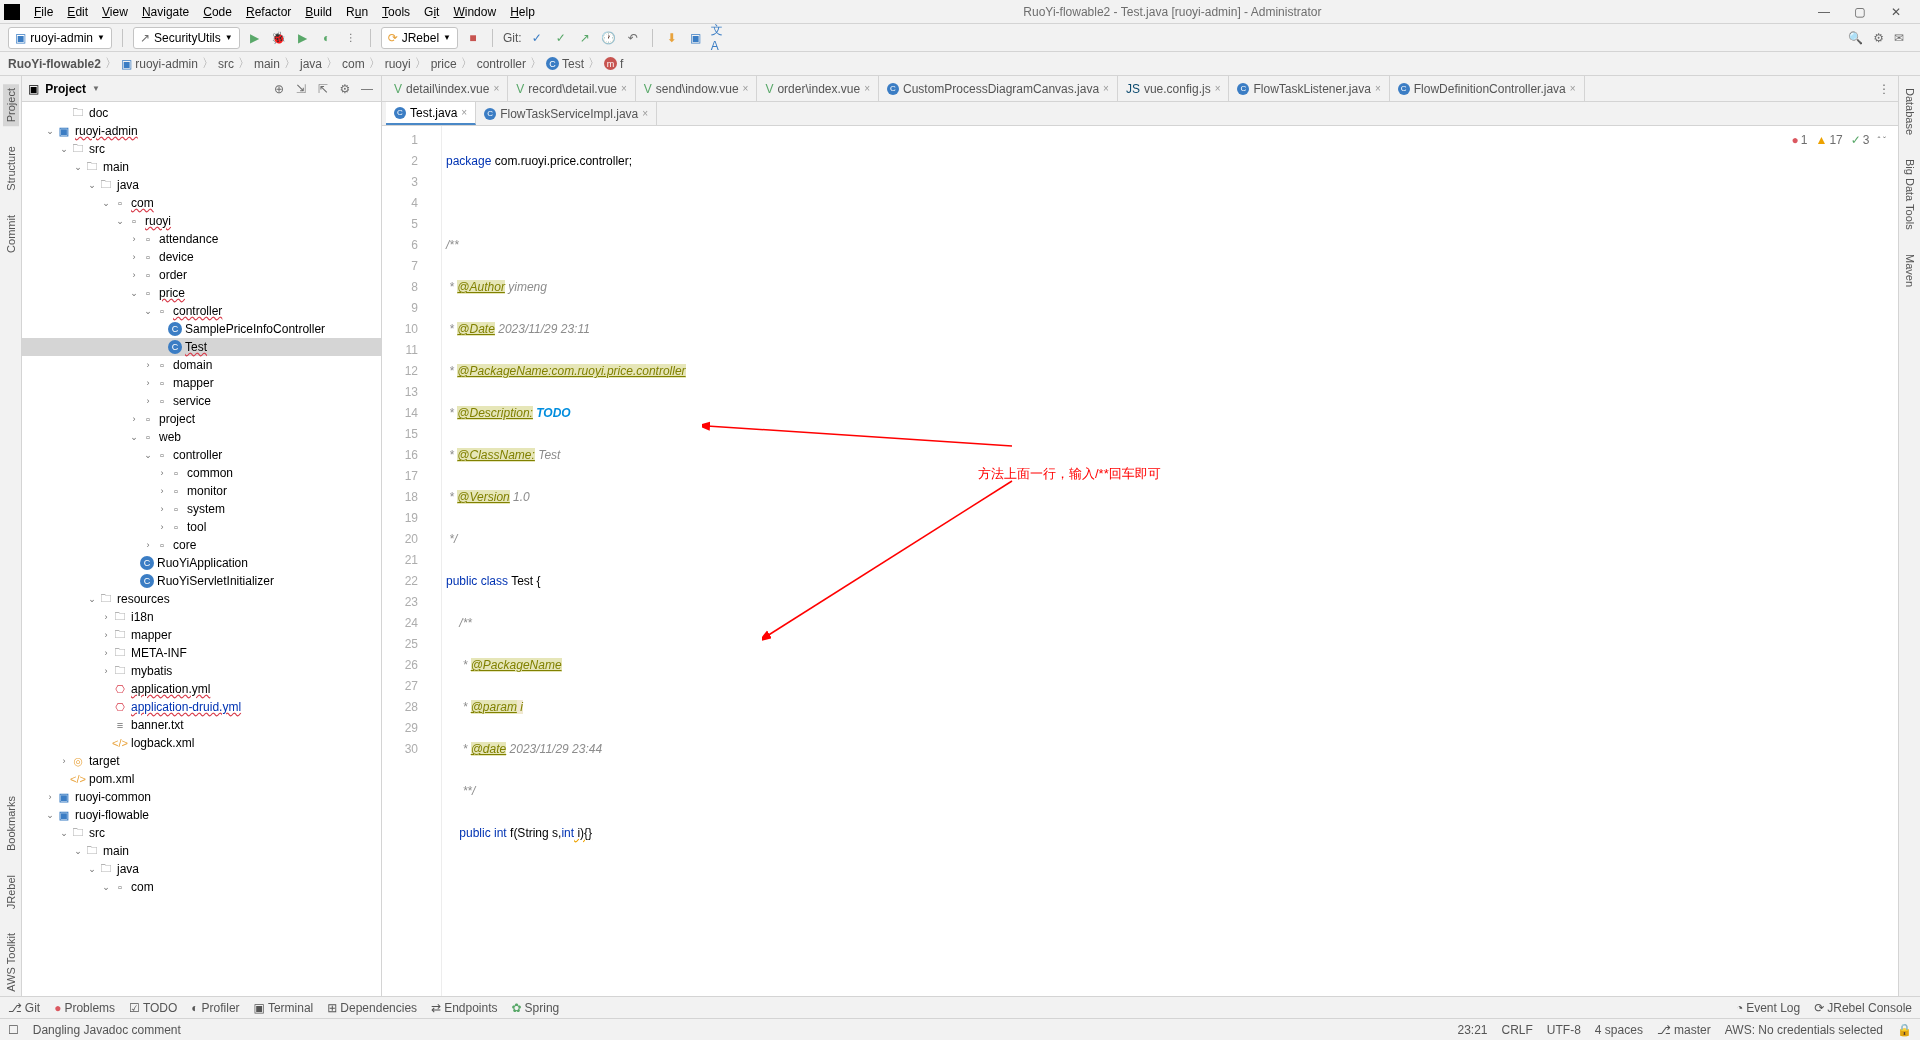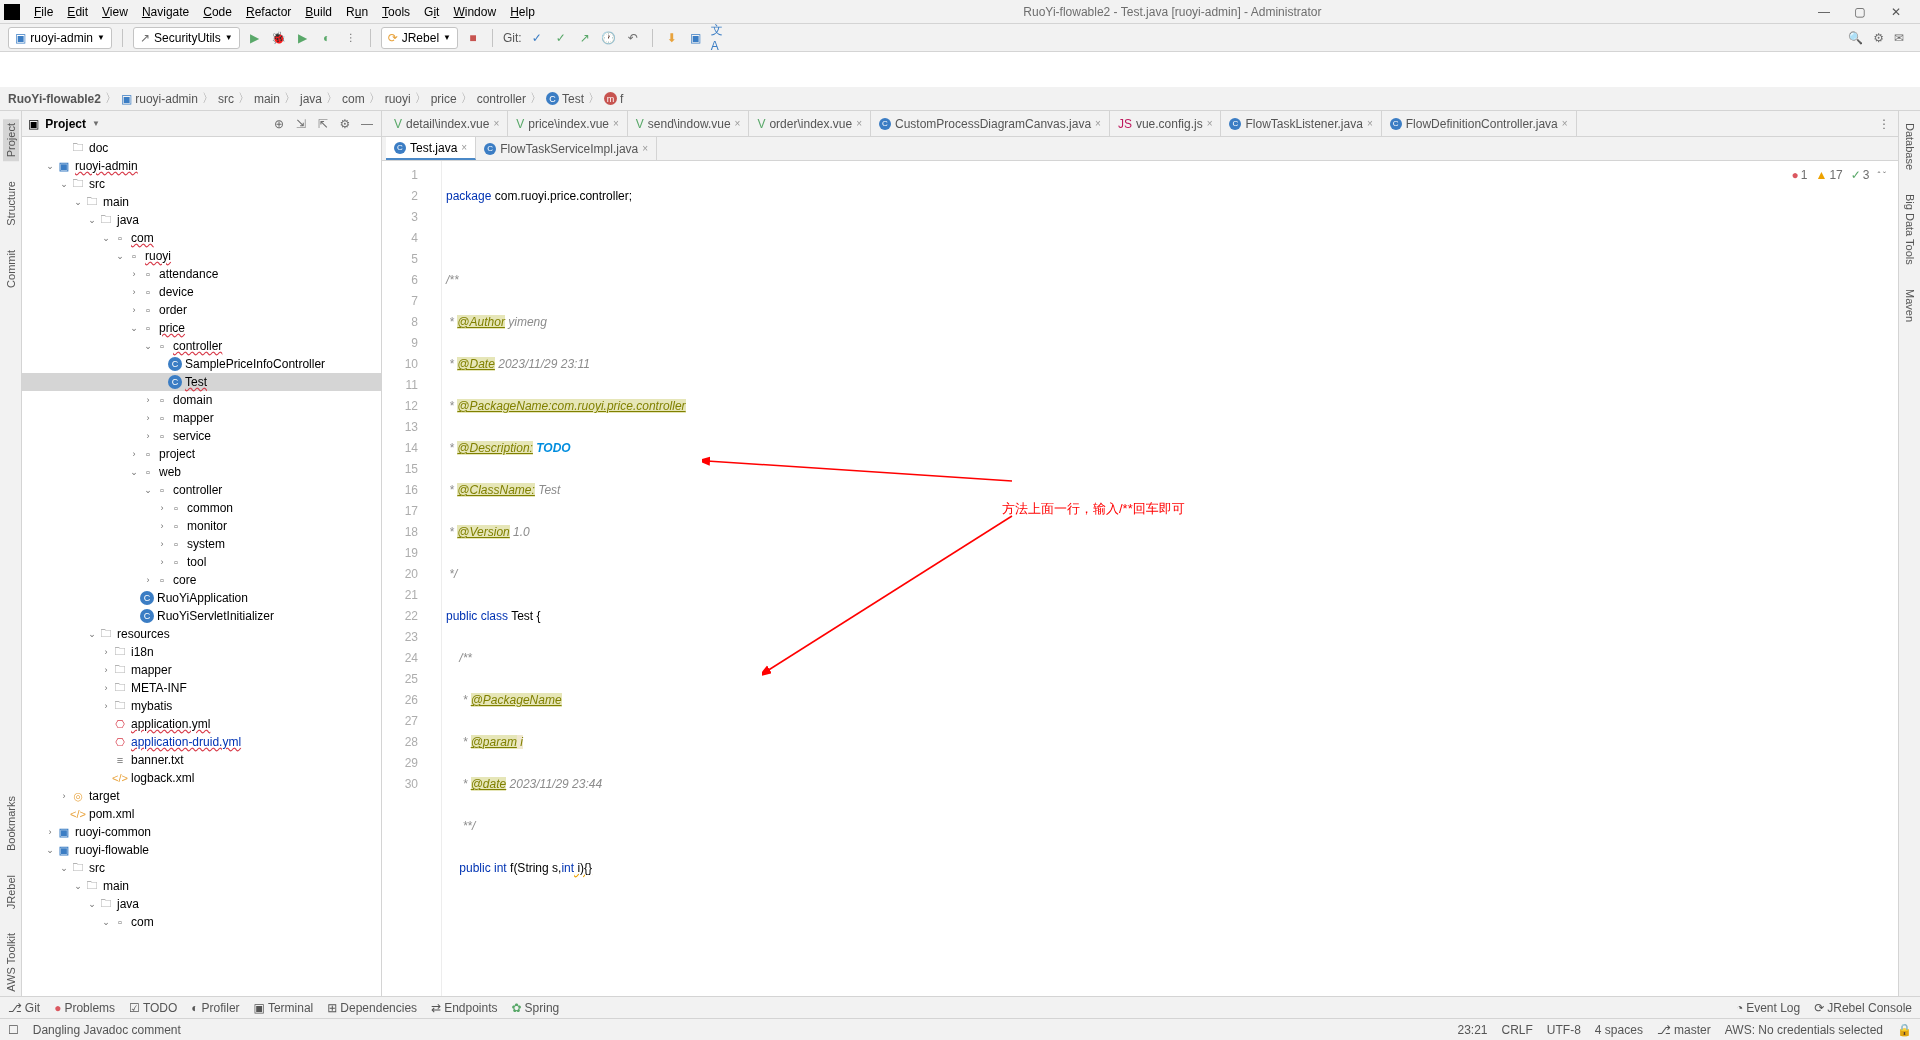--- a/index.html
+++ b/index.html
@@ -20,21 +20,21 @@
 .toolbar { display: flex; align-items: center; height: 28px; background: #f2f2f2; border-bottom: 1px solid #d4d4d4; padding: 0 8px; gap: 6px; }
 .toolbar .combo { display: flex; align-items: center; border: 1px solid #c4c4c4; border-radius: 3px; background: #fff; height: 22px; padding: 0 6px; gap: 4px; }
 .toolbar .sep { width: 1px; height: 18px; background: #c4c4c4; margin: 0 4px; }
 .toolbar .tbtn { width: 18px; height: 18px; border-radius: 2px; display:flex; align-items:center; justify-content:center; cursor:pointer; }
 .iconplay { color: #59a869; }
 .iconbug { color: #59a869; }
 .iconstop { color: #c75450; }
 .tool-right { margin-left: auto; display: flex; gap: 10px; padding-right:8px; color:#6e6e6e; }
 
 
-.breadcrumb { display: flex; align-items: center; height: 24px; background: #f2f2f2; border-bottom: 1px solid #d4d4d4; padding: 0 8px; gap: 4px; color: #555; margin-top: 35px; }
+.breadcrumb { display: flex; align-items: center; height: 24px; background: #f2f2f2; border-bottom: 1px solid #d4d4d4; padding: 0 8px; gap: 4px; color: #555; }
 .breadcrumb .crumb { display:flex; align-items:center; gap:3px; }
 .breadcrumb .sep { color: #999; }
 
 
 .main { flex: 1; display: flex; min-height: 0; }
 
 
 .lstrip { width: 22px; background: #f2f2f2; border-right: 1px solid #d4d4d4; display: flex; flex-direction: column; align-items: center; padding-top: 8px; gap: 16px; }
 .lstrip .vtab { writing-mode: vertical-rl; transform: rotate(180deg); color: #555; cursor: pointer; padding: 4px 2px; font-size:11px; }
 
@@ -455,40 +455,40 @@
 
     <div class="editor-wrap">
       <div class="tabrow" id="tabsTop">
       <div class="tab">
             <span style="color:#59a869;">V</span>
             <span>detail\index.vue</span>
             <span class="close">×</span>
           </div>
           <div class="tab">
             <span style="color:#59a869;">V</span>
-            <span>price\index.vue</span>
+            <span>record\detail.vue</span>
             <span class="close">×</span>
           </div>
           <div class="tab">
             <span style="color:#59a869;">V</span>
             <span>send\indow.vue</span>
             <span class="close">×</span>
           </div>
           <div class="tab">
             <span style="color:#59a869;">V</span>
             <span>order\index.vue</span>
             <span class="close">×</span>
           </div>
           <div class="tab">
             <span style="background:#3b7dc4;color:#fff;border-radius:50%;width:12px;height:12px;display:inline-flex;align-items:center;justify-content:center;font-size:8px;">C</span>
             <span>CustomProcessDiagramCanvas.java</span>
             <span class="close">×</span>
           </div>
           <div class="tab">
-            <span style="color:#be185d;">JS</span>
+            <span style="color:#0c4a6e;">JS</span>
             <span>vue.config.js</span>
             <span class="close">×</span>
           </div>
           <div class="tab">
             <span style="background:#3b7dc4;color:#fff;border-radius:50%;width:12px;height:12px;display:inline-flex;align-items:center;justify-content:center;font-size:8px;">C</span>
             <span>FlowTaskListener.java</span>
             <span class="close">×</span>
           </div>
           <div class="tab">
             <span style="background:#3b7dc4;color:#fff;border-radius:50%;width:12px;height:12px;display:inline-flex;align-items:center;justify-content:center;font-size:8px;">C</span>
@@ -572,21 +572,21 @@
 
 
 
           <div class="inspections">
             <span class="err">1</span>
             <span class="warn">17</span>
             <span class="weak">3</span>
             <span style="font-size:9px;">ˆ ˇ</span>
           </div>
 
-          <div class="annot" style="top:337px; left:560px;text-align:right;">方法上面一行，输入/**回车即可</div>
+          <div class="annot" style="top:337px; left:536px;text-align:right;">方法上面一行，输入/**回车即可</div>
           <svg class="arrow-svg" style="top:295px; left:260px;" width="320" height="30">
             <defs>
                 <marker id="ah1" markerWidth="10" markerHeight="10" refX="2" refY="3" orient="auto">
                   <path d="M0,0 L0,6 L9,3 z" fill="#ff0000"></path>
                 </marker>
               </defs>
             <line x1="310" y1="25" x2="5" y2="5" stroke="#ff0000" stroke-width="1.5" marker-end="url(#ah1)"></line>
           </svg>
           <svg class="arrow-svg" style="top:350px; left:320px;" width="260" height="170">
             <defs>

